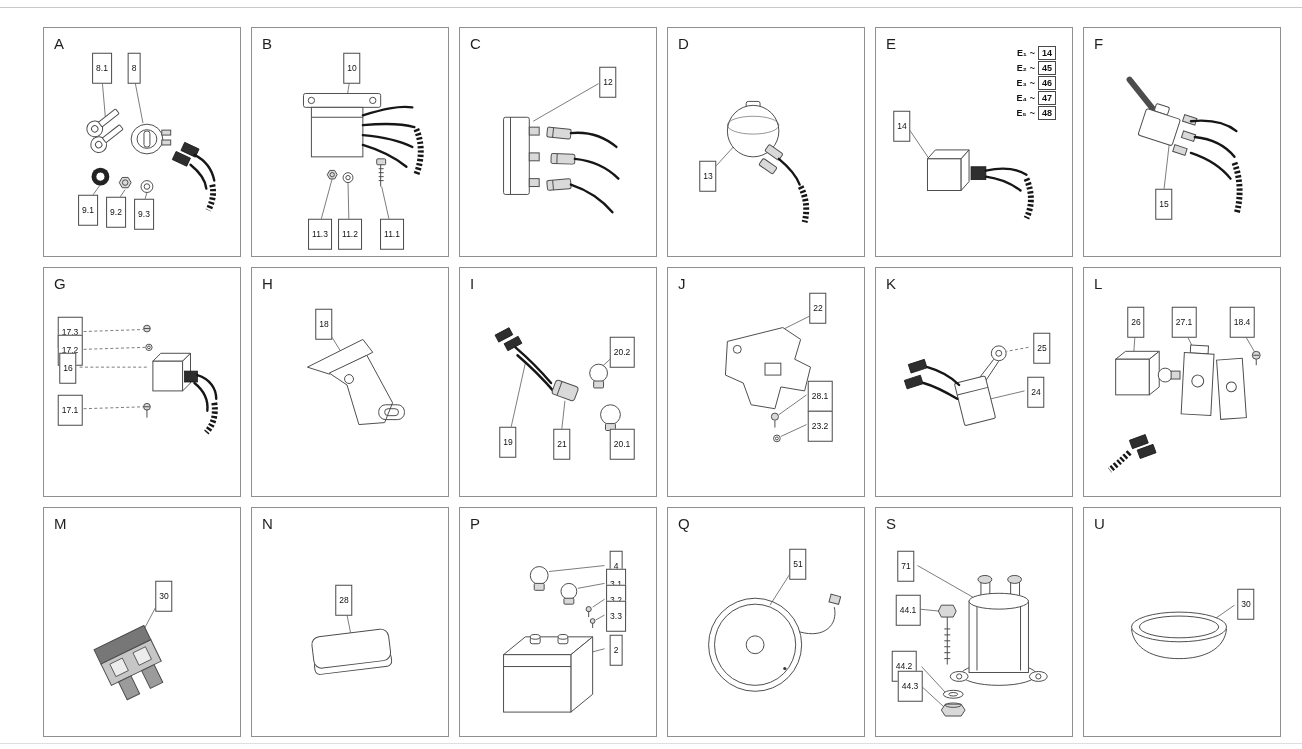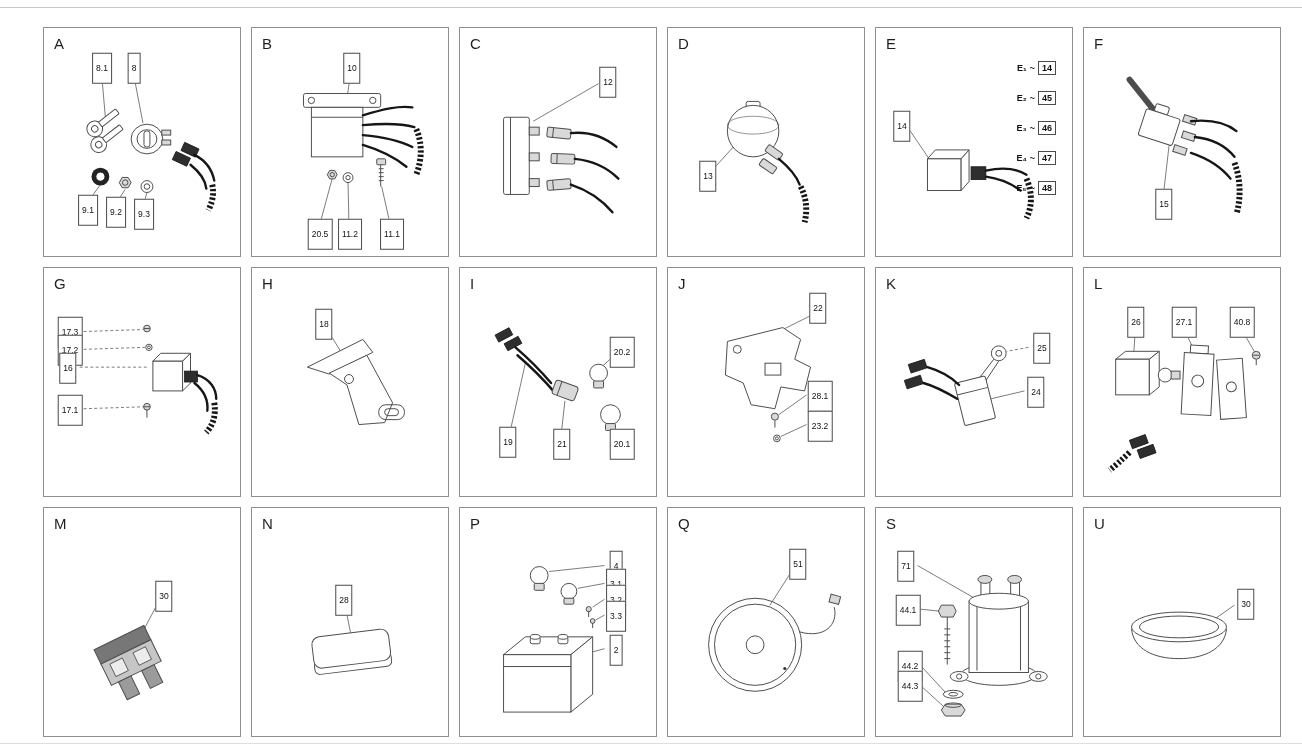--- a/index.html
+++ b/index.html
@@ -10,22 +10,22 @@
   .rule-bottom { position:absolute; left:0; top:743px; width:100%; height:1px; background:#dedede; }
   .grid { position:absolute; left:43px; top:27px; display:grid;
           grid-template-columns:repeat(6,198px); grid-auto-rows:230px;
           column-gap:10px; row-gap:10px; }
   .panel { position:relative; border:1px solid #8f8f8f; background:#fff; }
   .letter { position:absolute; left:10px; top:7px; font-size:15px; color:#1f1f1f; }
   .art { position:absolute; left:0; top:0; width:100%; height:100%; }
   .co { position:absolute; transform:translate(-50%,-50%); border:1px solid #4a4a4a;
         background:#fff; font-size:8.5px; line-height:1; padding:10px 3px; color:#111;
         white-space:nowrap; z-index:2; }
-  .legend { position:absolute; right:16px; top:33px; display:flex; flex-direction:column;
-            gap:16px; align-items:flex-end; z-index:2; }
+  .legend { position:absolute; right:16px; top:18px; display:flex; flex-direction:column;
+            gap:1px; align-items:flex-end; z-index:2; }
   .legend-row { display:flex; align-items:center; gap:3px; font-size:9px; font-weight:bold; color:#111; }
   .legend-num { border:1px solid #4a4a4a; padding:1px 3px; background:#fff; }
   
   .o   { fill:#ffffff; stroke:#4d4d4d; stroke-width:1; }
   .on  { fill:none;    stroke:#4d4d4d; stroke-width:1; }
   .dk  { fill:#2e2e2e; stroke:#1a1a1a; stroke-width:0.8; }
   .gy  { fill:#d9d9d9; stroke:#4d4d4d; stroke-width:1; }
   .wire{ fill:none; stroke:#161616; stroke-width:2.4; stroke-linecap:round; }
   .coil{ fill:none; stroke:#161616; stroke-width:6; stroke-dasharray:2.4 2; }
   .ld  { stroke:#5a5a5a; stroke-width:0.8; fill:none; }
@@ -118,21 +118,21 @@
             <polygon class="gy" points="86,148 83.5,152.3 78.5,152.3 76,148 78.5,143.7 83.5,143.7"></polygon>
             <circle class="on" cx="81" cy="148" r="2.2"></circle>
           </g>
         <g>
             <circle class="o" cx="97" cy="151" r="5"></circle>
             <circle class="on" cx="97" cy="151" r="2.2"></circle>
           </g>
       </svg>
       <div class="letter">B</div>
       <div class="co" style="left:100px;top:40px">10</div>
-      <div class="co" style="left:68px;top:206px">20.5</div>
+      <div class="co" style="left:68px;top:206px">11.3</div>
       <div class="co" style="left:98px;top:206px">11.2</div>
       <div class="co" style="left:140px;top:206px">11.1</div>
     </section>
 
     <section class="panel">
       <svg class="art" viewBox="0 0 198 230">
         <path class="ld" d="M140,56 L74,94"></path>
         <g>
           <rect class="o" x="44" y="90" width="26" height="78" rx="2"></rect>
           <path class="on" d="M51,90 v78"></path>
@@ -408,21 +408,21 @@
           </g>
         <g transform="rotate(-20 58 178)">
           <rect class="dk" x="48" y="170" width="17" height="9"></rect>
           <rect class="dk" x="52" y="182" width="17" height="9"></rect>
         </g>
         <path class="coil" d="M46,186 C38,194 31,200 26,204"></path>
       </svg>
       <div class="letter">L</div>
       <div class="co" style="left:52px;top:54px">26</div>
       <div class="co" style="left:100px;top:54px">27.1</div>
-      <div class="co" style="left:158px;top:54px">40.8</div>
+      <div class="co" style="left:158px;top:54px">18.4</div>
     </section>
 
     <section class="panel">
       <svg class="art" viewBox="0 0 198 230">
         <path class="ld" d="M116,94 L96,132"></path>
         <g transform="rotate(-26 88 156)">
           <rect x="60" y="128" width="56" height="16" fill="#777" stroke="#4d4d4d"></rect>
           <rect x="60" y="144" width="56" height="24" fill="#c6c6c6" stroke="#4d4d4d"></rect>
           <rect x="68" y="148" width="14" height="14" fill="#ececec" stroke="#4d4d4d" stroke-width="0.8"></rect>
           <rect x="94" y="148" width="14" height="14" fill="#ececec" stroke="#4d4d4d" stroke-width="0.8"></rect>
@@ -535,21 +535,21 @@
             <ellipse class="on" cx="78" cy="188" rx="4.5" ry="1.8"></ellipse>
           </g>
         <g>
             <polygon class="gy" points="70,198 86,198 90,204 86,210 70,210 66,204"></polygon>
             <ellipse class="on" cx="78" cy="199" rx="8" ry="2.2"></ellipse>
           </g>
       </svg>
       <div class="letter">S</div>
       <div class="co" style="left:30px;top:58px">71</div>
       <div class="co" style="left:32px;top:102px">44.1</div>
-      <div class="co" style="left:34px;top:158px">44.2</div>
+      <div class="co" style="left:28px;top:158px">44.2</div>
       <div class="co" style="left:34px;top:178px">44.3</div>
     </section>
 
     <section class="panel">
       <svg class="art" viewBox="0 0 198 230">
         <path class="ld" d="M152,98 L132,112"></path>
         <g>
           <path class="on" d="M48,122 C50,142 70,152 96,152 C122,152 142,142 144,122"></path>
           <ellipse class="o" cx="96" cy="120" rx="48" ry="15"></ellipse>
           <ellipse class="on" cx="96" cy="120" rx="40" ry="11"></ellipse>

